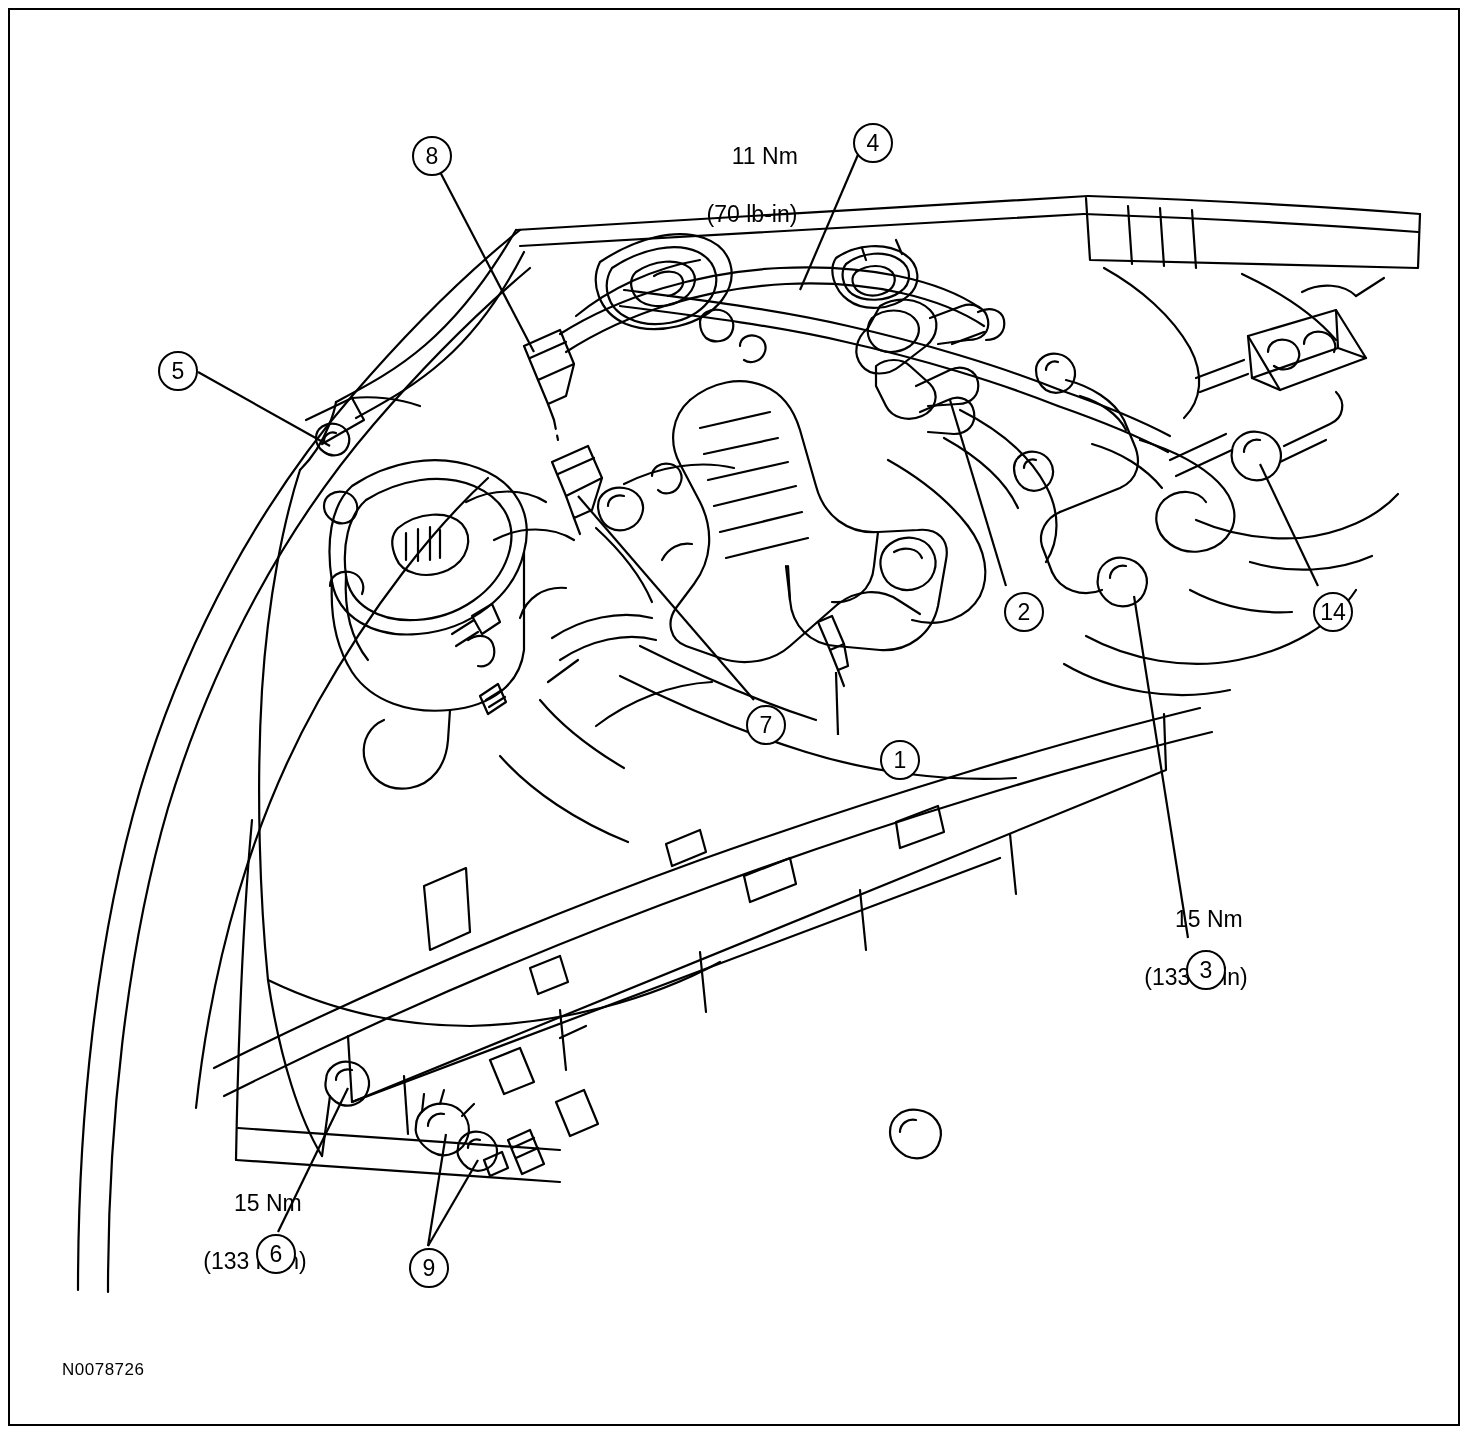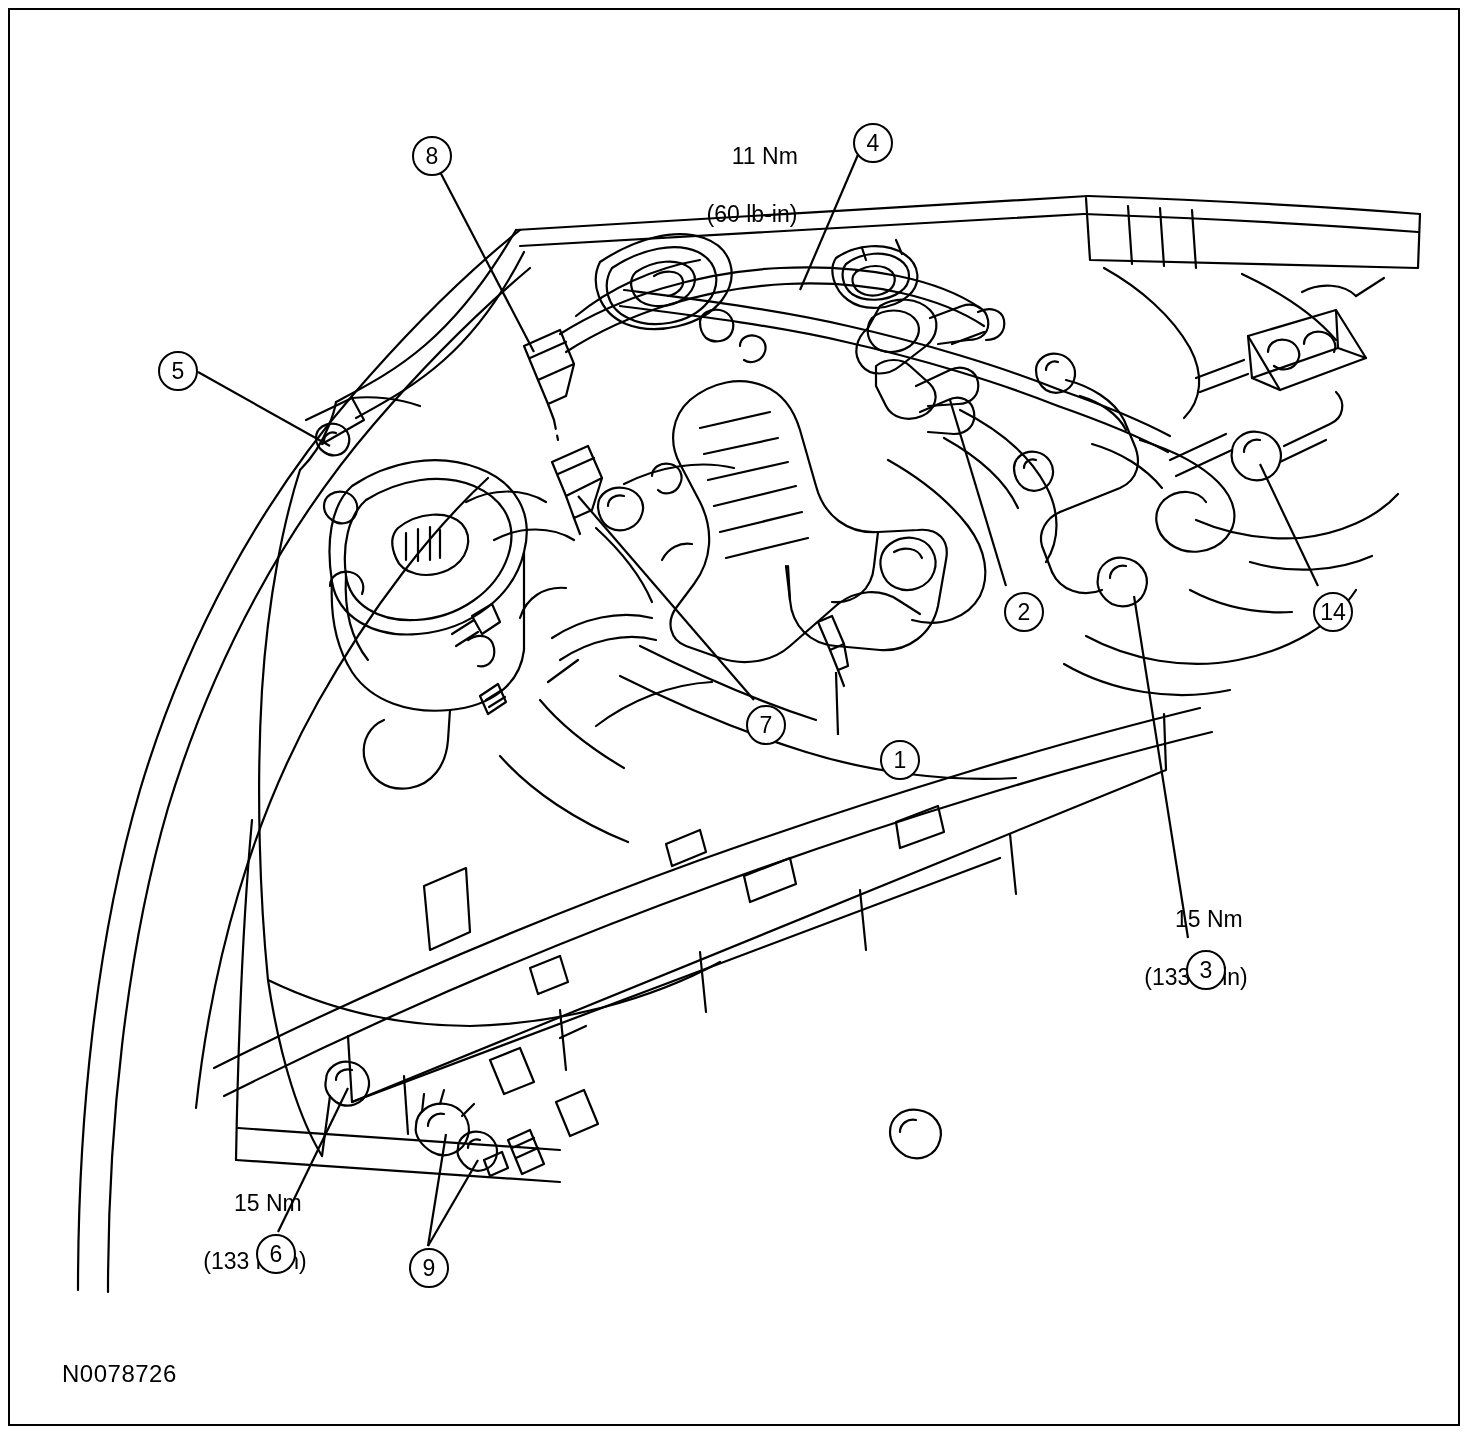--- a/index.html
+++ b/index.html
@@ -52,21 +52,21 @@
     font-size: 23px;
     line-height: 29px;
     text-align: center;
     white-space: pre;
   }
   .torque .l2 { display: block; }
   #figure-id {
     position: absolute;
     left: 62px;
     top: 1360px;
-    font-size: 24px;
+    font-size: 17px;
     letter-spacing: 0.5px;
     color: #000000;
   }
 </style>
 </head>
 <body>
 
 <div id="page">
 
   <div id="frame"></div>
@@ -278,21 +278,21 @@
       <path d="M466 502 C 492 488, 524 488, 546 502"></path>
       <path d="M596 726 C 630 700, 672 684, 712 682"></path>
       <path d="M548 682 L 578 660"></path>
       <path d="M624 484 C 660 466, 700 460, 734 468"></path>
       <path d="M662 560 C 668 548, 680 542, 692 544"></path>
     </g>
   </svg>
 
   <div class="torque" style="left:652px; top:113px; width:200px;">
     <span>11 Nm</span>
-    <span class="l2">(60 lb-in)</span>
+    <span class="l2">(70 lb-in)</span>
   </div>
 
   <div class="torque" style="left:1096px; top:876px; width:200px;">
     <span>15 Nm</span>
     <span class="l2">(133 lb-in)</span>
   </div>
 
   <div class="torque" style="left:155px; top:1160px; width:200px;">
     <span>15 Nm</span>
     <span class="l2">(133 lb-in)</span>

